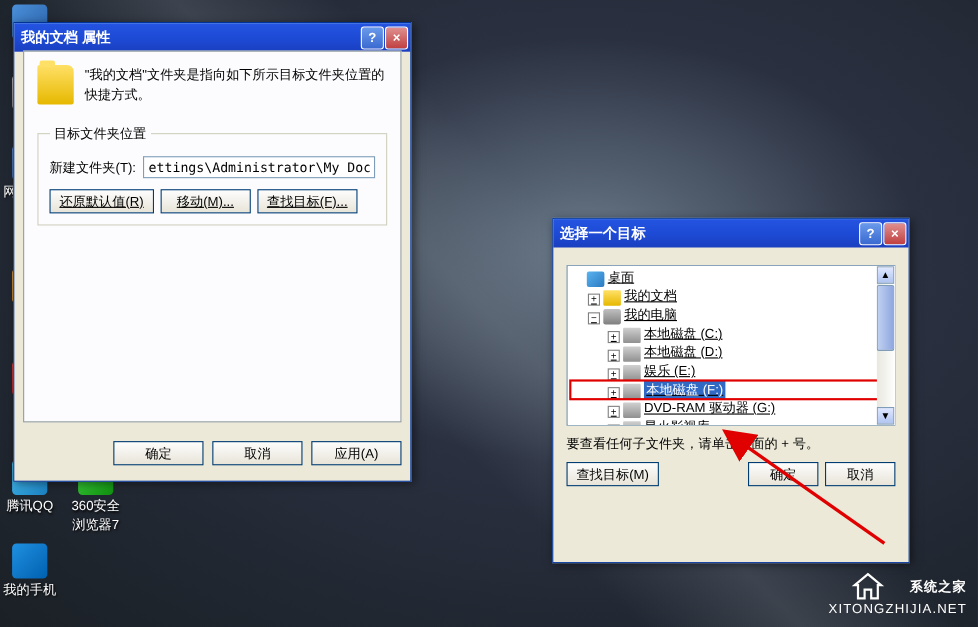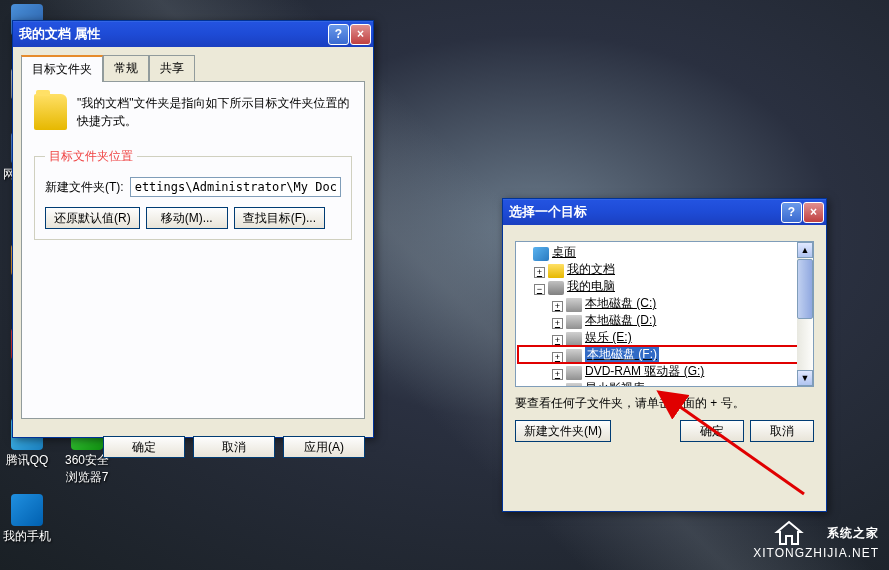--- a/index.html
+++ b/index.html
@@ -20,27 +20,27 @@
 .tabs { display: flex; margin: 8px 8px 0; }
 .tab { padding: 4px 10px; background: #ece9d8; border: 1px solid #919b9c; border-bottom: none; margin-right: 0; cursor: pointer; }
 .tab.active { background: #fcfcfe; border-top: 2px solid #e68b2c; position: relative; z-index: 2; }
 
 .panel { margin: 0 8px 8px; background: #fcfcfe; border: 1px solid #919b9c; padding: 12px; position: relative; top: -1px; height: 338px; }
 .info-row { display: flex; align-items: flex-start; gap: 10px; margin-bottom: 18px; }
 .folder-icon { width: 40px; height: 36px; background: linear-gradient(to bottom, #ffe066, #e6b800); border-radius: 2px 6px 2px 2px; position: relative; }
 .folder-icon::before { content:''; position:absolute; top:-4px; left:2px; width:14px; height:6px; background:#ffe066; border-radius:2px 2px 0 0; }
 
 fieldset { border: 1px solid #d0d0bf; padding: 12px 10px 10px; margin-top: 10px; }
-fieldset legend { padding: 0 4px; color: #ef4444; }
+fieldset legend { padding: 0 4px; color: #000000; }
 .field-row { display: flex; align-items: center; gap: 6px; margin-bottom: 10px; }
 .field-row label { white-space: nowrap; }
 .field-row input[type=text] { flex: 1; border: 1px solid #7f9db9; padding: 2px 4px; font-family: monospace; font-size: 12px; }
 
 .btn { border: 1px solid #003c74; background: linear-gradient(to bottom, #fdfdfd, #e8e4d8); padding: 2px 8px; min-width: 82px; height: 22px; cursor: pointer; font-size: 12px; }
-.btnrow { display: flex; gap: 6px; justify-content: flex-start; }
+.btnrow { display: flex; gap: 6px; justify-content: flex-start; text-decoration: underline; }
 
 .dlg-buttons { display: flex; justify-content: flex-end; gap: 8px; padding: 8px; }
 
 .tree { border: 1px solid #7f9db9; background: #fff; height: 146px; overflow: auto; padding: 2px; margin: 6px 0; }
 .tree-node { display: flex; align-items: flex-end; height: 17px; white-space: nowrap; text-decoration: underline; }
 .tree-node .exp { width: 11px; height: 11px; border: 1px solid #808080; display: inline-flex; align-items: center; justify-content: center; font-size: 9px; line-height: 1; margin-right: 3px; background: #fff; cursor: pointer; }
 .tree-node .noexp { width: 13px; display: inline-block; }
 .tree-node .tico { width: 16px; height: 14px; margin-right: 3px; display: inline-block; }
 .ico-desktop { background: linear-gradient(135deg,#5ab3f0,#2a7ac0); border-radius:2px; }
 .ico-folder { background: linear-gradient(to bottom,#ffe066,#e6b800); border-radius:1px; }
@@ -105,25 +105,20 @@
     <div class="ico" style="background:linear-gradient(135deg,#2090e0,#0060b0)"></div>
     <div class="lbl">我的手机</div>
   </div>
 
 <div class="window" style="left:12px;top:20px;width:362px;height:418px">
   <div class="titlebar">
     <span class="ttl">我的文档 属性</span>
     <div class="wbtn help-btn">?</div>
     <div class="wbtn">×</div>
   </div>
-  <div class="tabs">
-    <div class="tab active">目标文件夹</div>
-    <div class="tab">常规</div>
-    <div class="tab">共享</div>
-  </div>
   <div class="panel">
     <div class="info-row">
       <div class="folder-icon"></div>
       <div style="line-height:1.5">"我的文档"文件夹是指向如下所示目标文件夹位置的快捷方式。</div>
     </div>
     <fieldset>
       <legend>目标文件夹位置</legend>
       <div class="field-row">
         <label>新建文件夹(T):</label>
         <input type="text" value="ettings\Administrator\My Documents" style="">
@@ -201,21 +196,21 @@
       <div class="scrollbar-v">
         <div class="sbtn">▲</div>
         <div class="thumb"></div>
         <div class="sbtn dn">▼</div>
       </div>
     </div>
 
     <div class="hint">要查看任何子文件夹，请单击上面的 + 号。</div>
 
     <div style="display:flex;gap:6px;justify-content:space-between;margin-top:6px">
-      <button class="btn">新建文件夹(M)</button>
+      <button class="btn">查找目标(M)</button>
       <div style="display:flex;gap:6px">
         <button class="btn" style="min-width:64px">确定</button>
         <button class="btn" style="min-width:64px">取消</button>
       </div>
     </div>
   </div>
 </div>
 
 <div class="red-arrow" style="left:664px;top:394px">
   <svg width="160" height="110">

